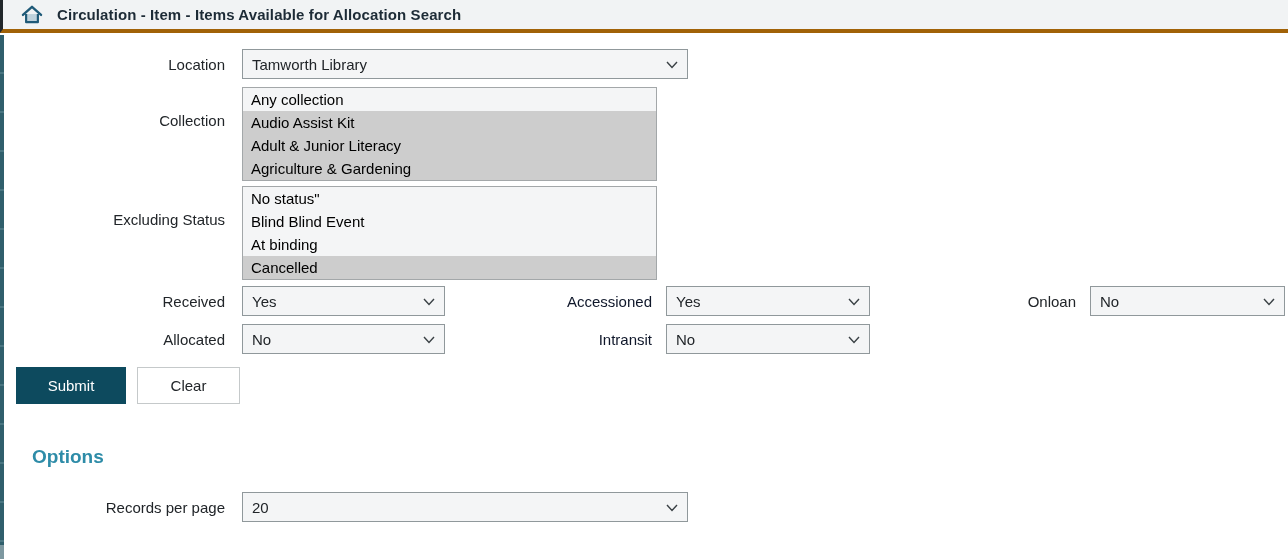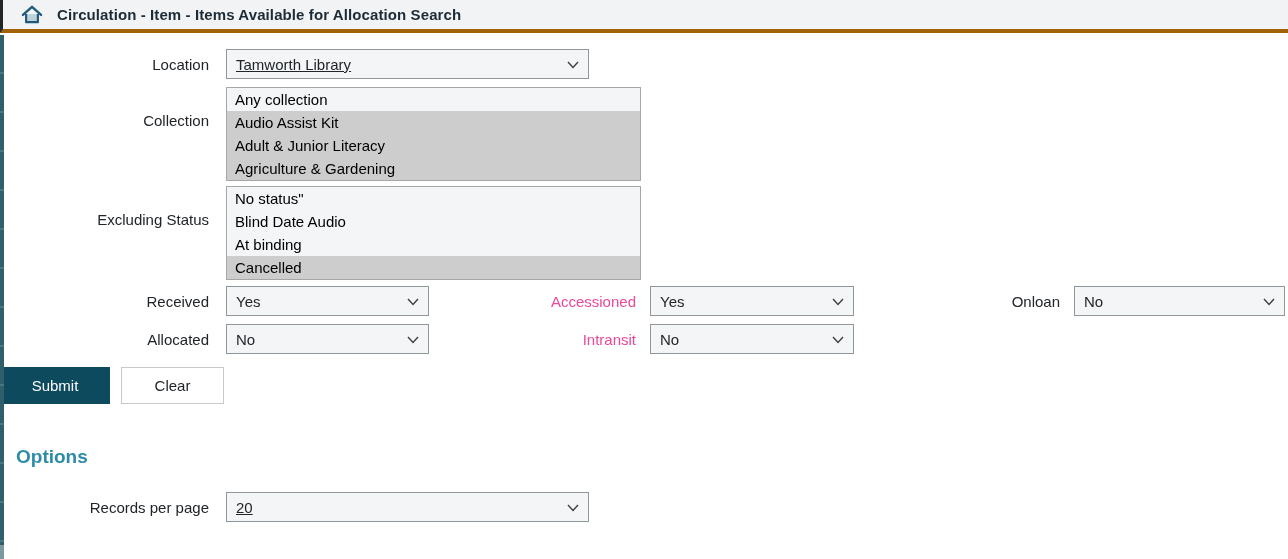--- a/index.html
+++ b/index.html
@@ -40,32 +40,32 @@
     width: 4px; height: 510px;
     background: repeating-linear-gradient(180deg, #305f6c 0px, #305f6c 37px, #4a7682 37px, #4a7682 39px);
   }
   .side-stripe-foot {
     position: absolute;
     left: 0; top: 545px;
     width: 4px; height: 14px;
     background: #7d98a0;
   }
   
-  .content { padding-left: 0; }
+  .content { padding-left: 16px; }
   .frow { display: flex; align-items: center; }
   .frow.top-align { align-items: flex-start; }
   .flabel {
     width: 209px; flex: none;
     text-align: right;
     font-size: 15px;
     color: #212529;
   }
   .frow.top-align .flabel { padding-top: 3px; line-height: 20px; margin-top: 21px; }
   .gap17 { margin-left: 17px; }
-  .flabel-mid { width: 207px; flex: none; text-align: right; font-size: 15px; color: #ec4899; }
+  .flabel-mid { width: 207px; flex: none; text-align: right; font-size: 15px; color: #0f172a; }
   .flabel-right { width: 206px; flex: none; text-align: right; font-size: 15px; color: #212529; }
   .gap14 { margin-left: 14px; }
   
   .sel {
     height: 30px;
     background: #f4f5f6;
     border: 1px solid #90989b;
     display: flex;
     align-items: center;
     padding: 0 28px 0 9px;
@@ -74,21 +74,21 @@
     color: #212529;
     cursor: default;
     white-space: nowrap;
     overflow: hidden;
   }
   .sel .chev {
     position: absolute;
     right: 9px; top: 11px;
     width: 12px; height: 8px;
   }
-  .w-main  { width: 363px; text-decoration: underline; }
+  .w-main  { width: 446px; }
   .w-small { width: 203px; }
   .w-mid   { width: 204px; }
   .w-grow  { flex: 1; margin-right: 3px; }
   
   .listbox {
     width: 415px;
     border: 1px solid #a3a7a9;
     background: #f4f5f6;
   }
   .lrow {
@@ -173,21 +173,21 @@
       <div class="lrow selected">Audio Assist Kit</div>
       <div class="lrow selected">Adult &amp; Junior Literacy</div>
       <div class="lrow selected">Agriculture &amp; Gardening</div>
     </div>
   </div>
 
   <div class="frow top-align mt5">
     <div class="flabel">Excluding Status</div>
     <div class="listbox gap17">
       <div class="lrow">No status"</div>
-      <div class="lrow">Blind Date Audio</div>
+      <div class="lrow">Blind Blind Event</div>
       <div class="lrow">At binding</div>
       <div class="lrow selected">Cancelled</div>
     </div>
   </div>
 
   <div class="frow mt6">
     <div class="flabel">Received</div>
     <div class="sel w-small gap17">
       <span>Yes</span>
       <svg class="chev" viewBox="0 0 12 8">

